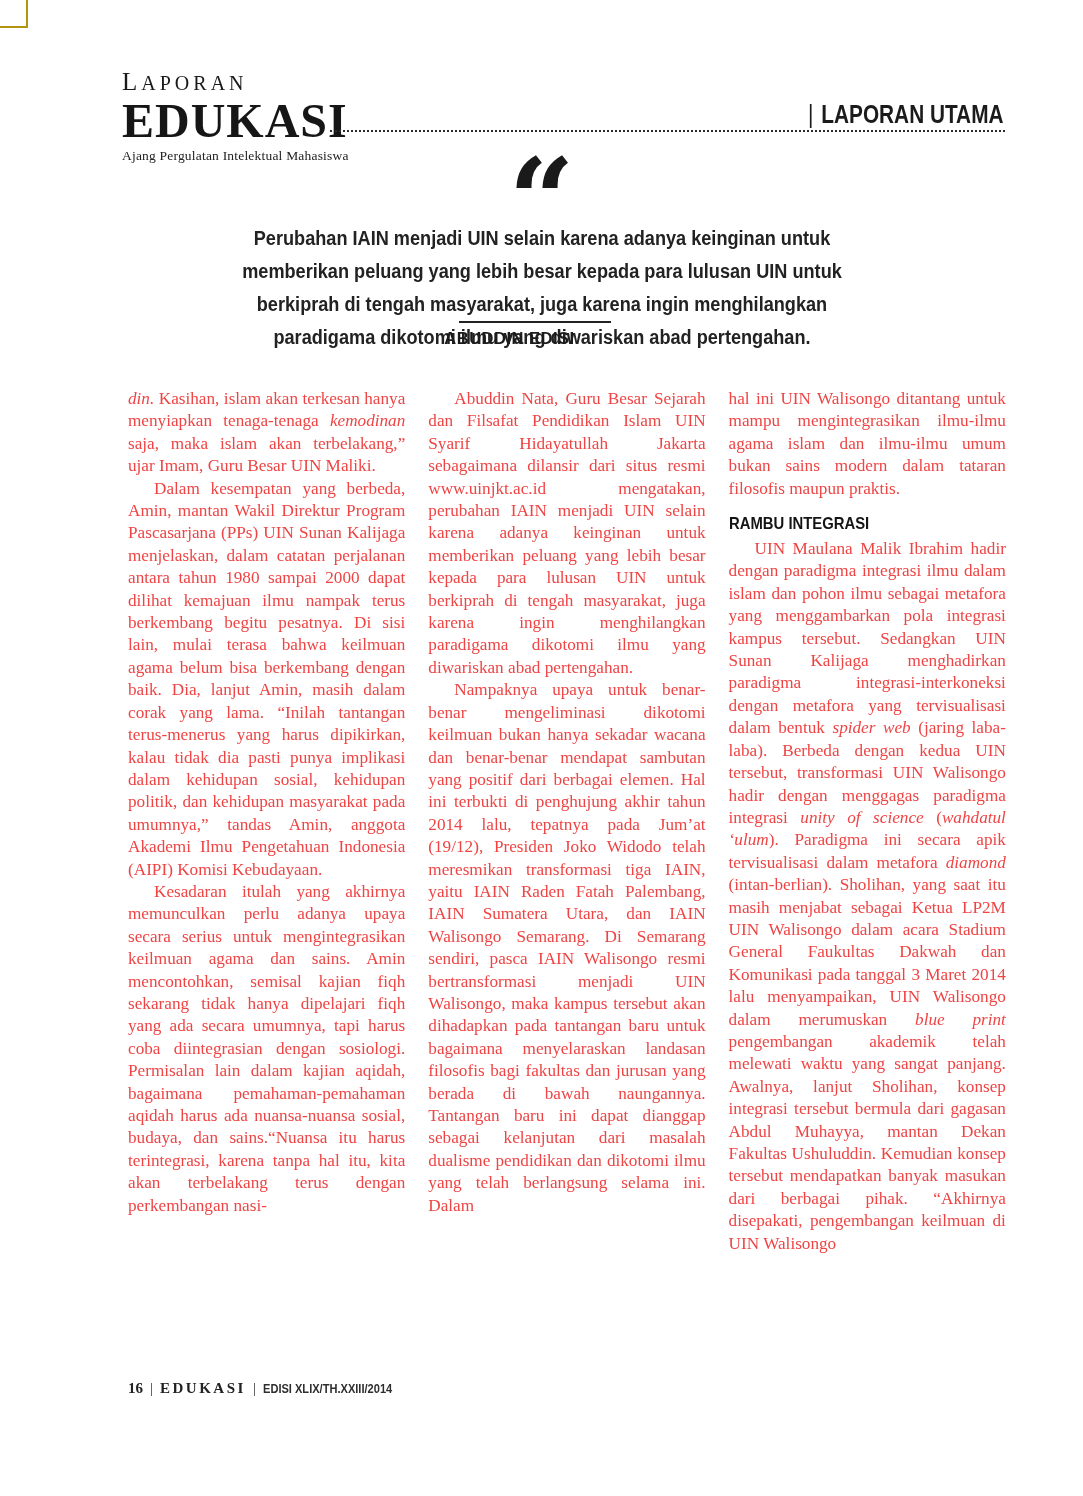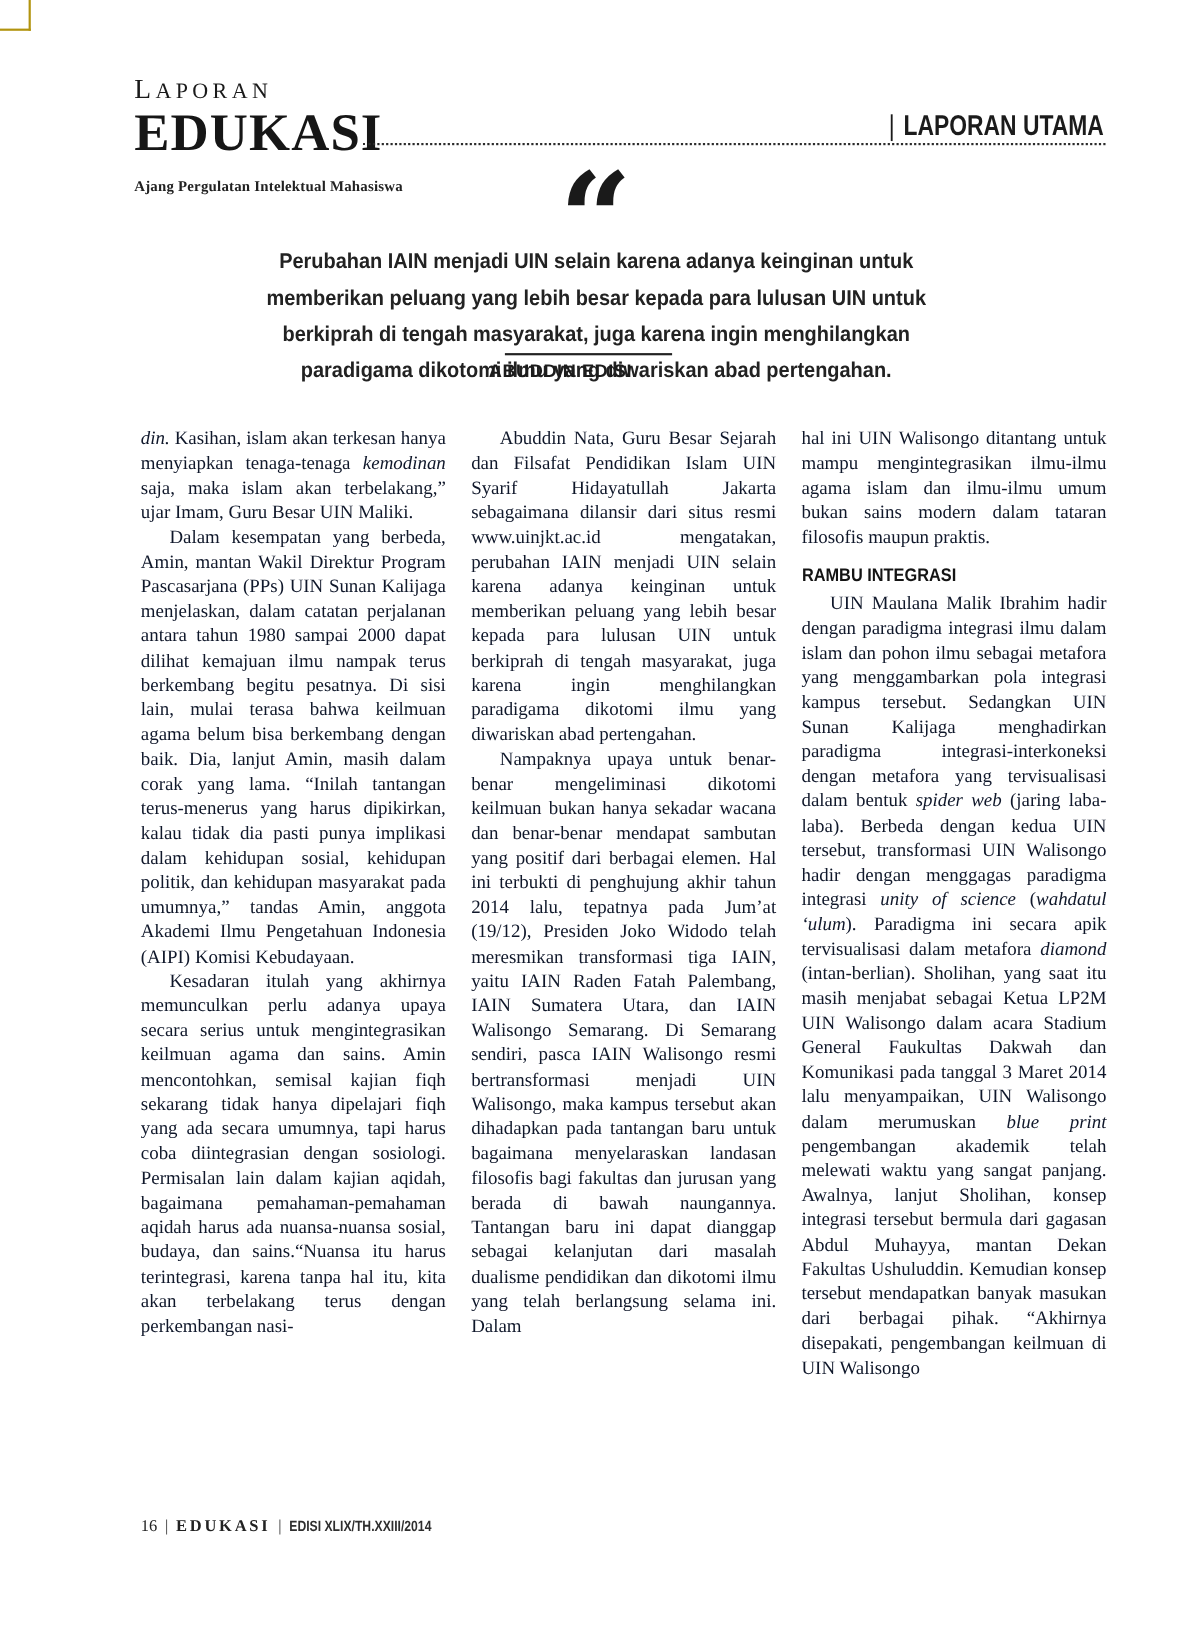--- a/index.html
+++ b/index.html
@@ -16,21 +16,21 @@
   .brand { position:absolute; left:122px; top:68px; }
   .kicker {
     font-size:20px; letter-spacing:4px; font-weight:400; color:#1a1a1a;
     font-family:"Liberation Serif", serif;
   }
   .kicker::first-letter { font-size:25px; }
   .logo {
     font-size:48px; font-weight:bold; letter-spacing:1px; line-height:1;
     margin-top:1px; color:#161616;
   }
-  .tagline { font-size:13.5px; margin-top:17px; letter-spacing:0.2px; color:#222;font-weight:bold; }
+  .tagline { font-size:13.5px; margin-top:3px; letter-spacing:0.2px; color:#222; }
   .dotted-rule {
     position:absolute; left:330px; right:78px; top:116px; height:14px;
     border-bottom:2px dotted #2b2b2b;
   }
   .section-label {
     position:absolute; right:80px; top:99px;
     font-family:"Liberation Sans", sans-serif; font-weight:700; font-size:26px;
     transform:scaleX(0.8); transform-origin:100% 50%; white-space:nowrap; color:#1b1b1b;
   }
   .section-label .bar { margin-right:10px; font-weight:400; }
@@ -56,35 +56,35 @@
     letter-spacing:0.5px; color:#1b1b1b;
   }
   
   .article {
     position:absolute; left:128px; top:388px; width:878px;
     display:flex; gap:23px;
   }
   .column { width:277.3px; flex:0 0 auto; }
   .body-p {
     margin:0; font-size:17.2px; line-height:22.4px; text-align:justify;
-    color:#0f172a;
+    color:#ef4444;
   }
   .body-p.indent { text-indent:26px; }
   .body-p em { font-style:italic; }
   .col-heading {
     margin:14px 0 5px 0; font-family:"Liberation Sans", sans-serif;
     font-weight:700; font-size:16.5px; transform:scaleX(0.9);
     transform-origin:0 50%; white-space:nowrap; color:#141414;
   }
   
   .page-footer {
     position:absolute; left:128px; top:1380px; font-size:15px; color:#222;
     white-space:nowrap;
   }
-  .pg-num { font-weight:normal; }
+  .pg-num { font-weight:bold; }
   .sep { margin:0 7px; color:#333; }
   .mag { font-weight:bold; letter-spacing:2.5px; }
   .edition {
     display:inline-block; font-family:"Liberation Sans", sans-serif;
     font-size:13.5px; font-weight:700; transform:scaleX(0.82);
     transform-origin:0 50%; color:#2e2e2e;
   }
 </style>
 </head>
 <body>

